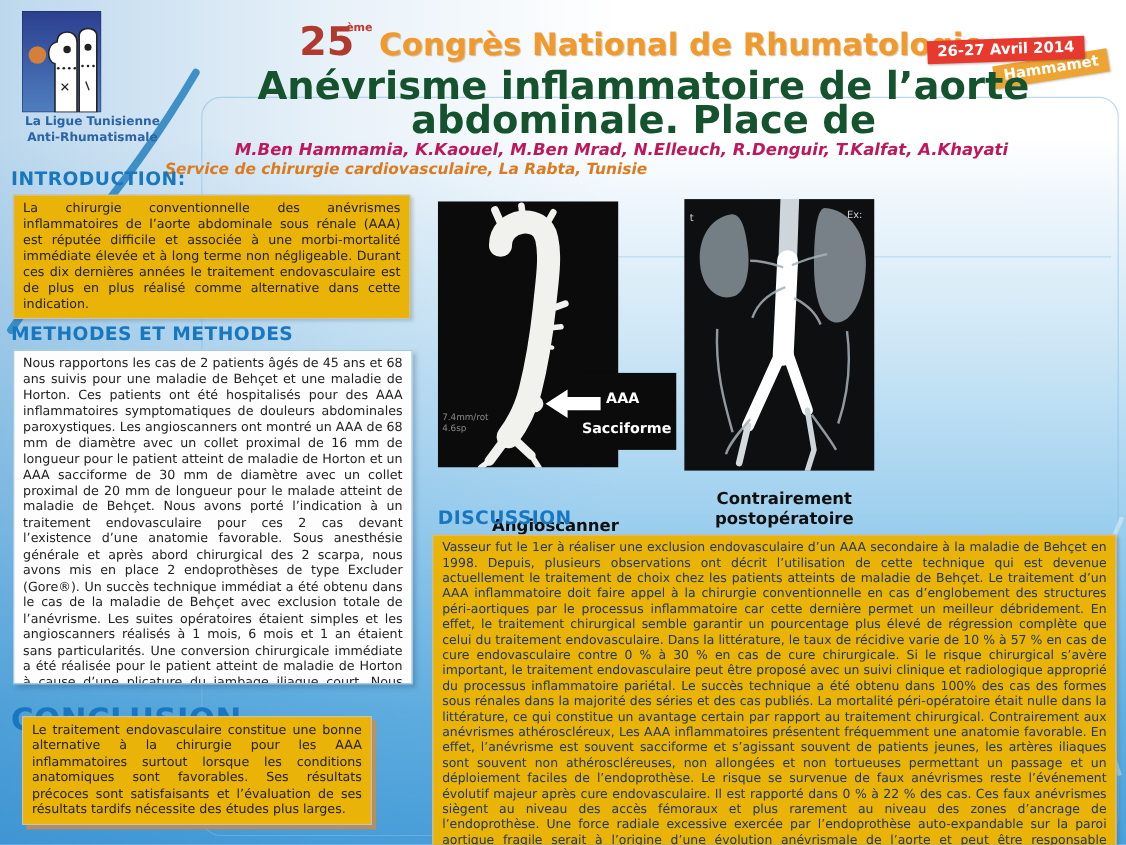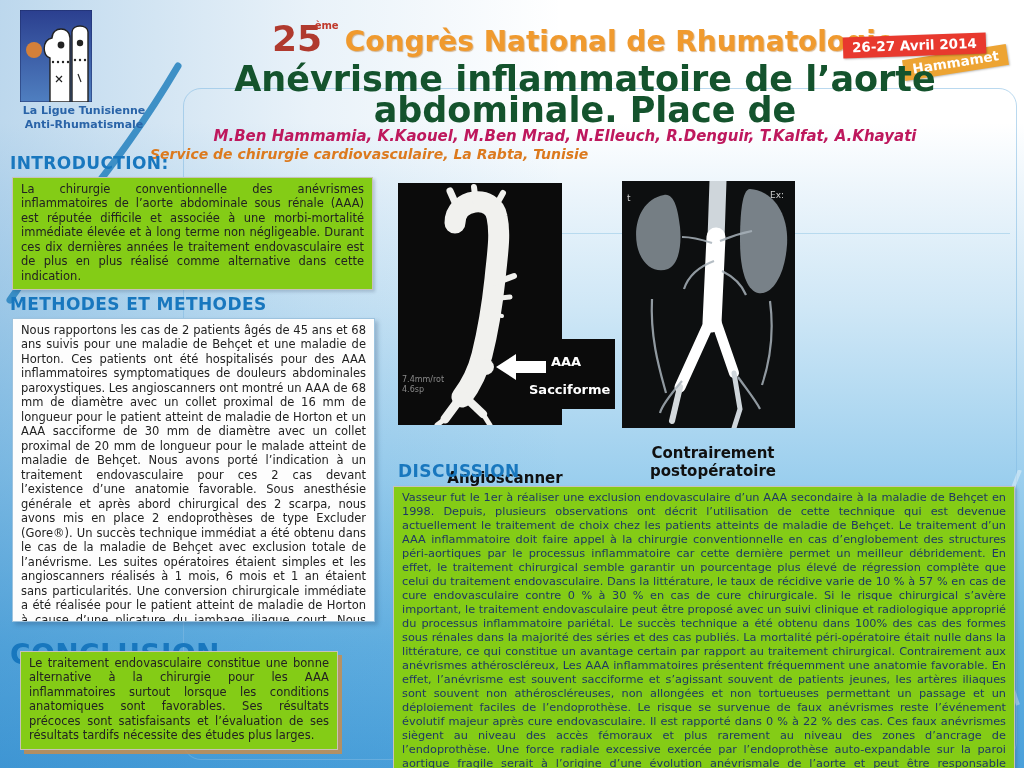--- a/index.html
+++ b/index.html
@@ -9,21 +9,21 @@
     background:
       linear-gradient(90deg, rgba(35,125,195,0.30) 0%, rgba(35,125,195,0.10) 30%, rgba(35,125,195,0) 55%),
       linear-gradient(180deg, #ffffff 0%, #ffffff 16%, #eaf4fb 26%, #cfe7f6 40%, #9ccfee 62%, #63b0e1 84%, #4aa0da 100%);
   }
   .abs{position:absolute;}
   .heading{font-size:17px;font-weight:bold;color:#1877BE;letter-spacing:.4px;}
   .box{
     text-align:justify;font-size:11.5px;line-height:1.26;color:#222;
     padding:4px 8px 6px 8px;box-sizing:border-box;
   }
-  .peach{background:#84cc16;border:1px solid #c9c2b8;box-shadow:2px 2px 3px rgba(40,60,90,.22);}
+  .peach{background:#eab308;border:1px solid #c9c2b8;box-shadow:2px 2px 3px rgba(40,60,90,.22);}
   .white-box{background:#fdfdfd;border:1px solid #9dc3de;box-shadow:3px 3px 4px rgba(30,60,100,.25);}
   .caption{font-size:15px;font-weight:bold;color:#101010;text-align:center;}
   .badge{color:#fff;font-weight:bold;font-size:13.5px;padding:2px 9px 3px 9px;white-space:nowrap;}
   .title-line{font-size:35px;font-weight:bold;color:#14532d;line-height:31px;text-align:center;}
   .decor{pointer-events:none;}
 </style>
 </head>
 <body>
 
 <div class="abs decor" style="left:183px;top:88px;width:832px;height:670px;border:1px solid rgba(130,185,225,.55);border-radius:18px;"></div>

